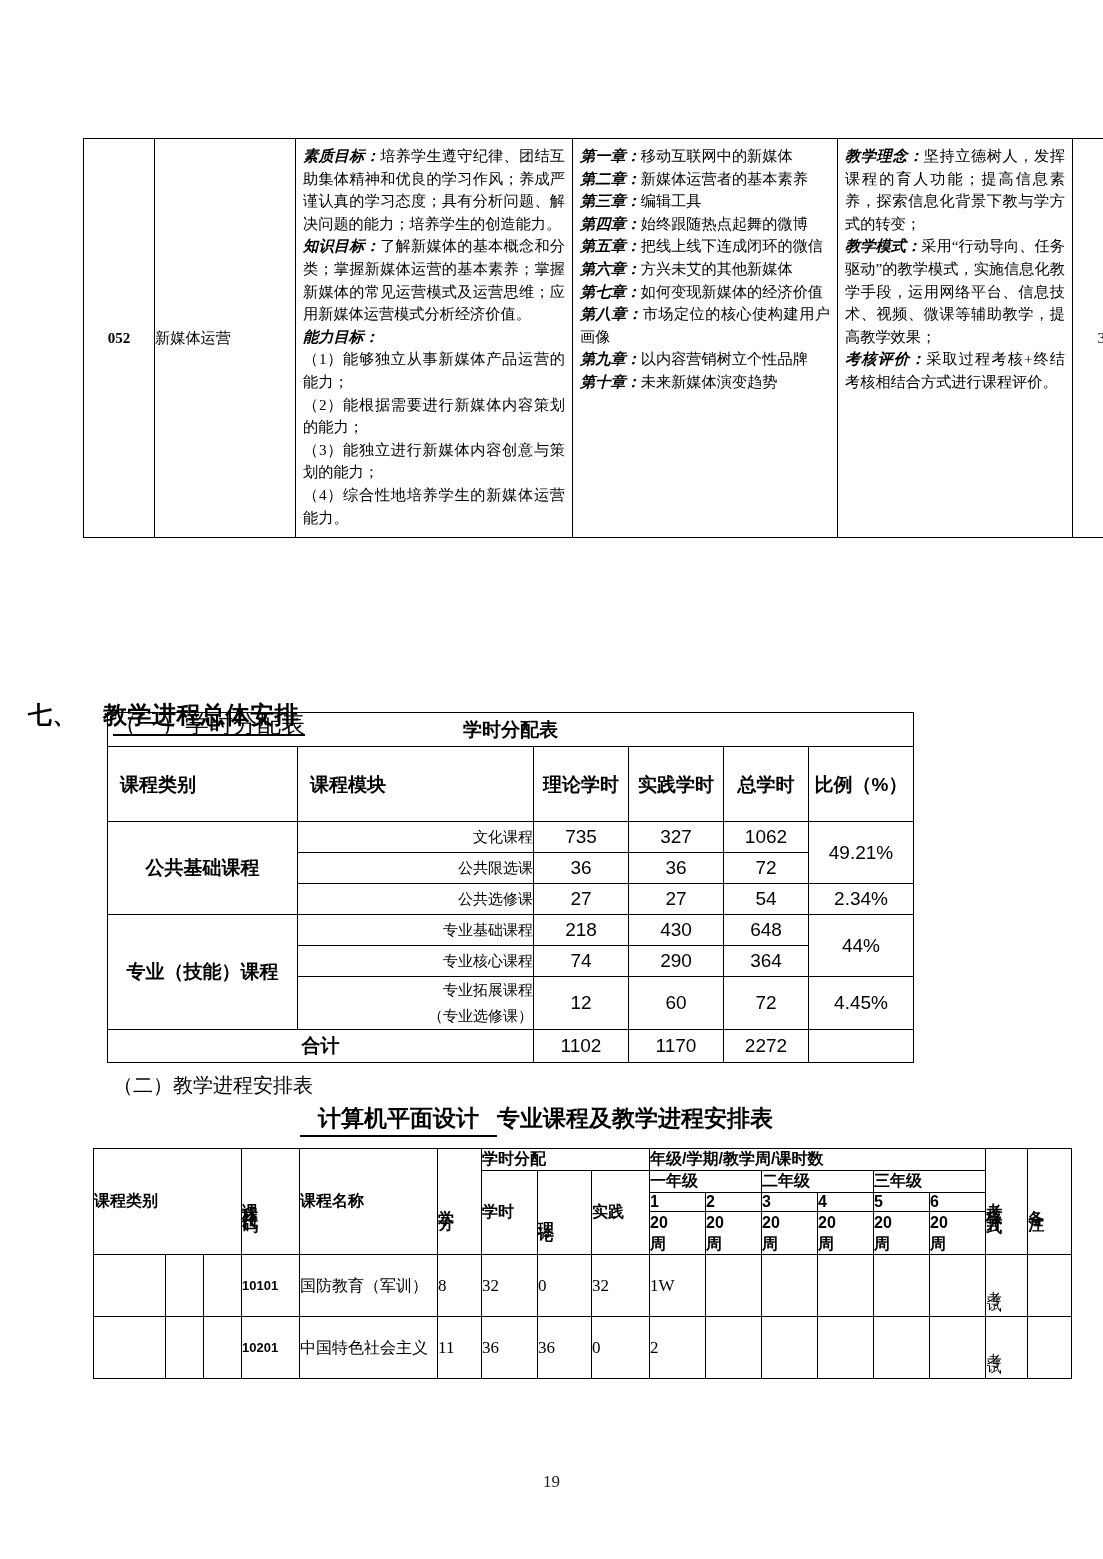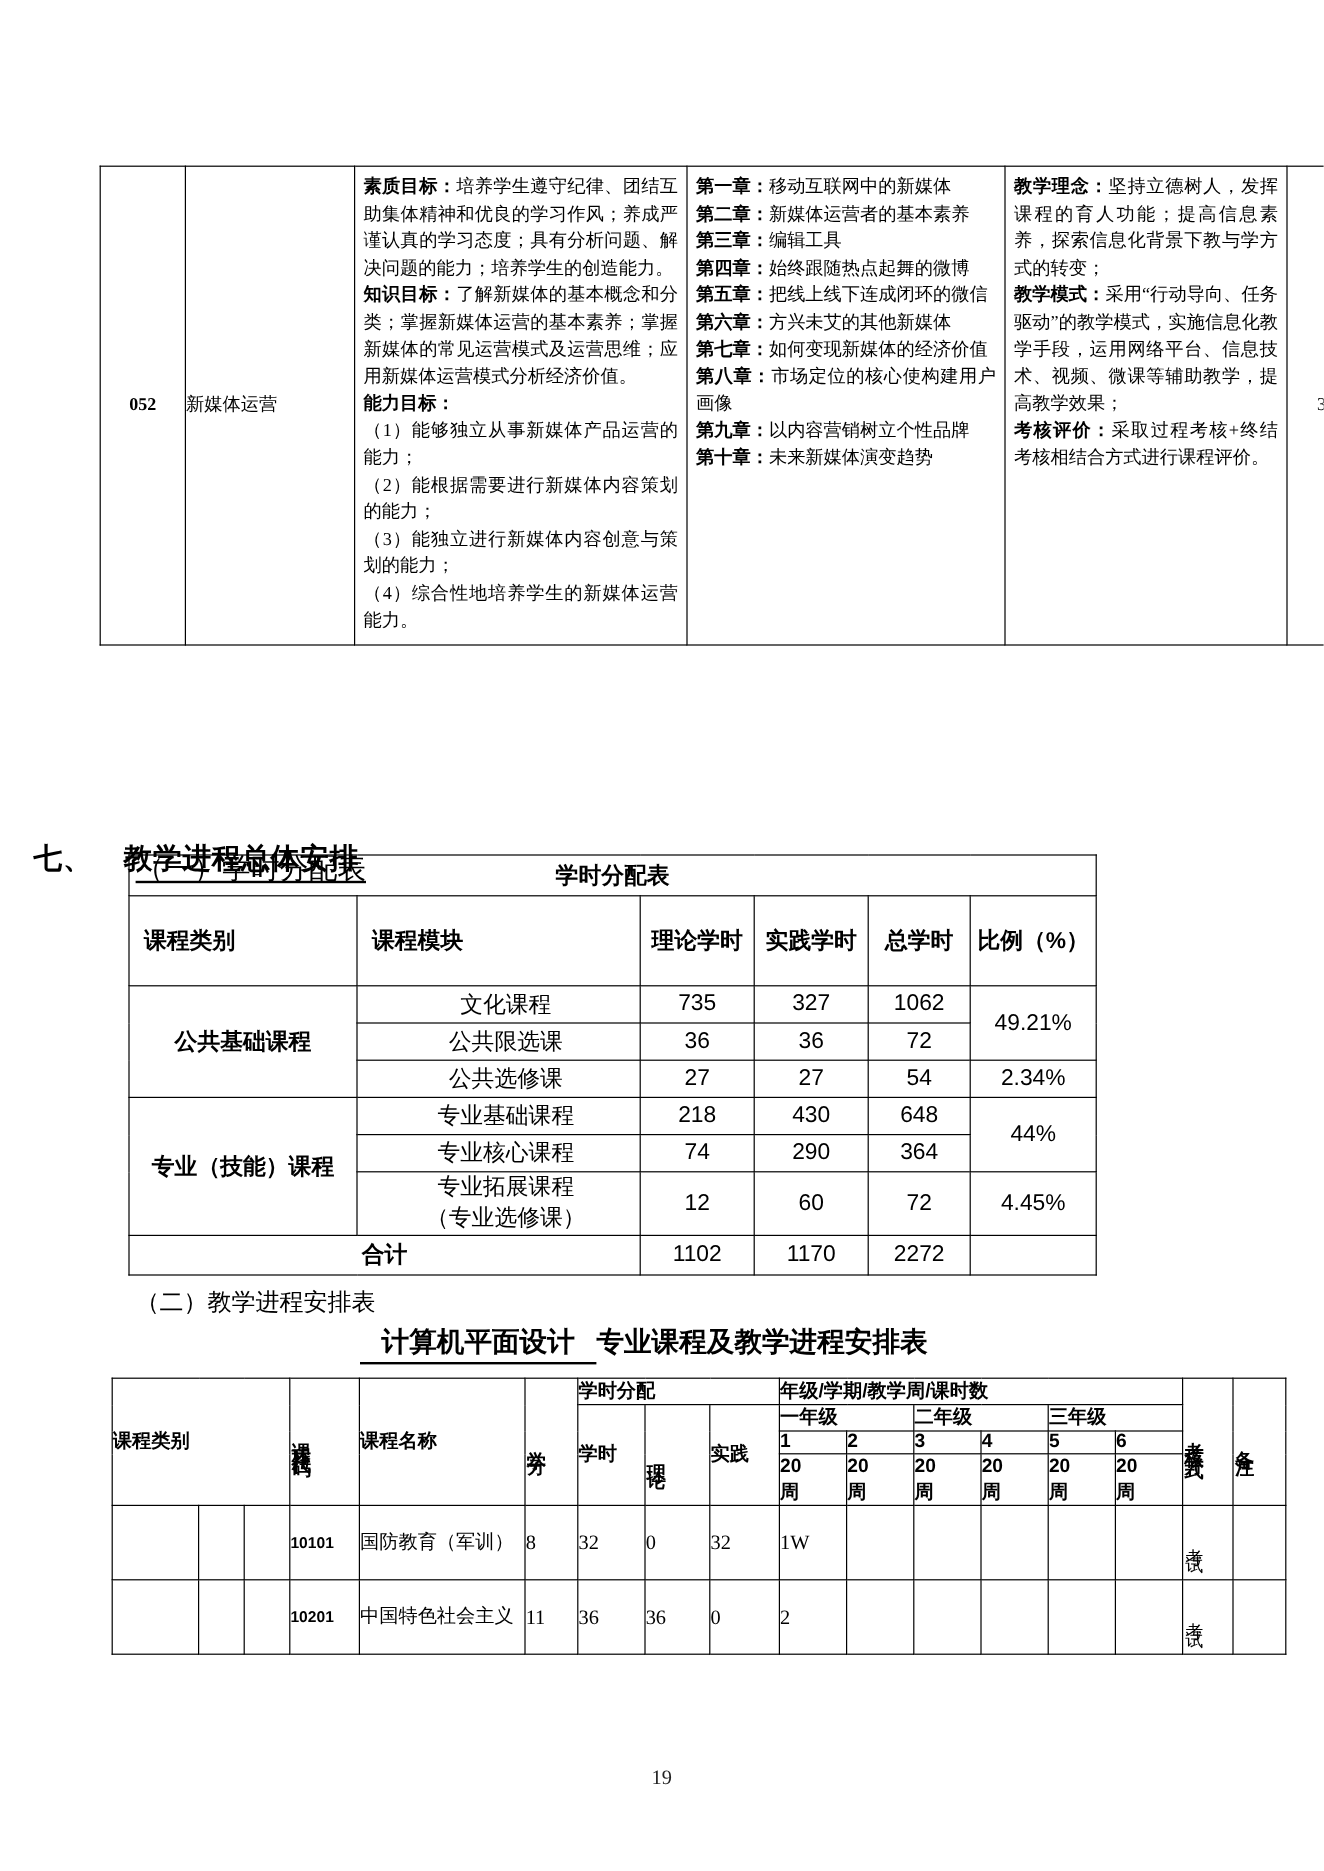--- a/index.html
+++ b/index.html
@@ -76,21 +76,21 @@
     vertical-align: top;
     padding: 6px 7px 8px 7px;
     text-align: justify;
     text-justify: inter-ideograph;
   }
   .t1 .c-hours {
     width: 64px;
     text-align: center;
     vertical-align: middle;
   }
-  .t1 b { font-weight: bold; }
+  .t1 b { font-weight: bold; font-style: italic; }
   .t1 p { margin: 0; }
 
   
   .h-seven {
     position: absolute;
     left: 28px;
     top: 651px;
     font-family: "Liberation Sans", "DejaVu Sans", sans-serif;
     font-weight: bold;
     font-size: 24px;
@@ -140,23 +140,23 @@
     font-size: 19px;
     height: 74px;
     line-height: 25px;
   }
   .t2 .hdr td.left-pad { text-align: left; padding-left: 12px; }
   .t2 td.lbl {
     font-weight: bold;
     font-size: 19px;
   }
   .t2 td.mod {
-    text-align: center;
+    text-align: right;
     padding-left: 12px;
-    font-size: 19px;
+    font-size: 15px;
   }
   .t2 td.num { font-size: 19px; }
   .t2 tr.body-row td { height: 30px; }
   .t2 td.two-line { line-height: 26px; height: 60px; }
   .t2 td.sum {
     font-weight: bold;
     font-size: 19px;
     height: 32px;
   }
 

